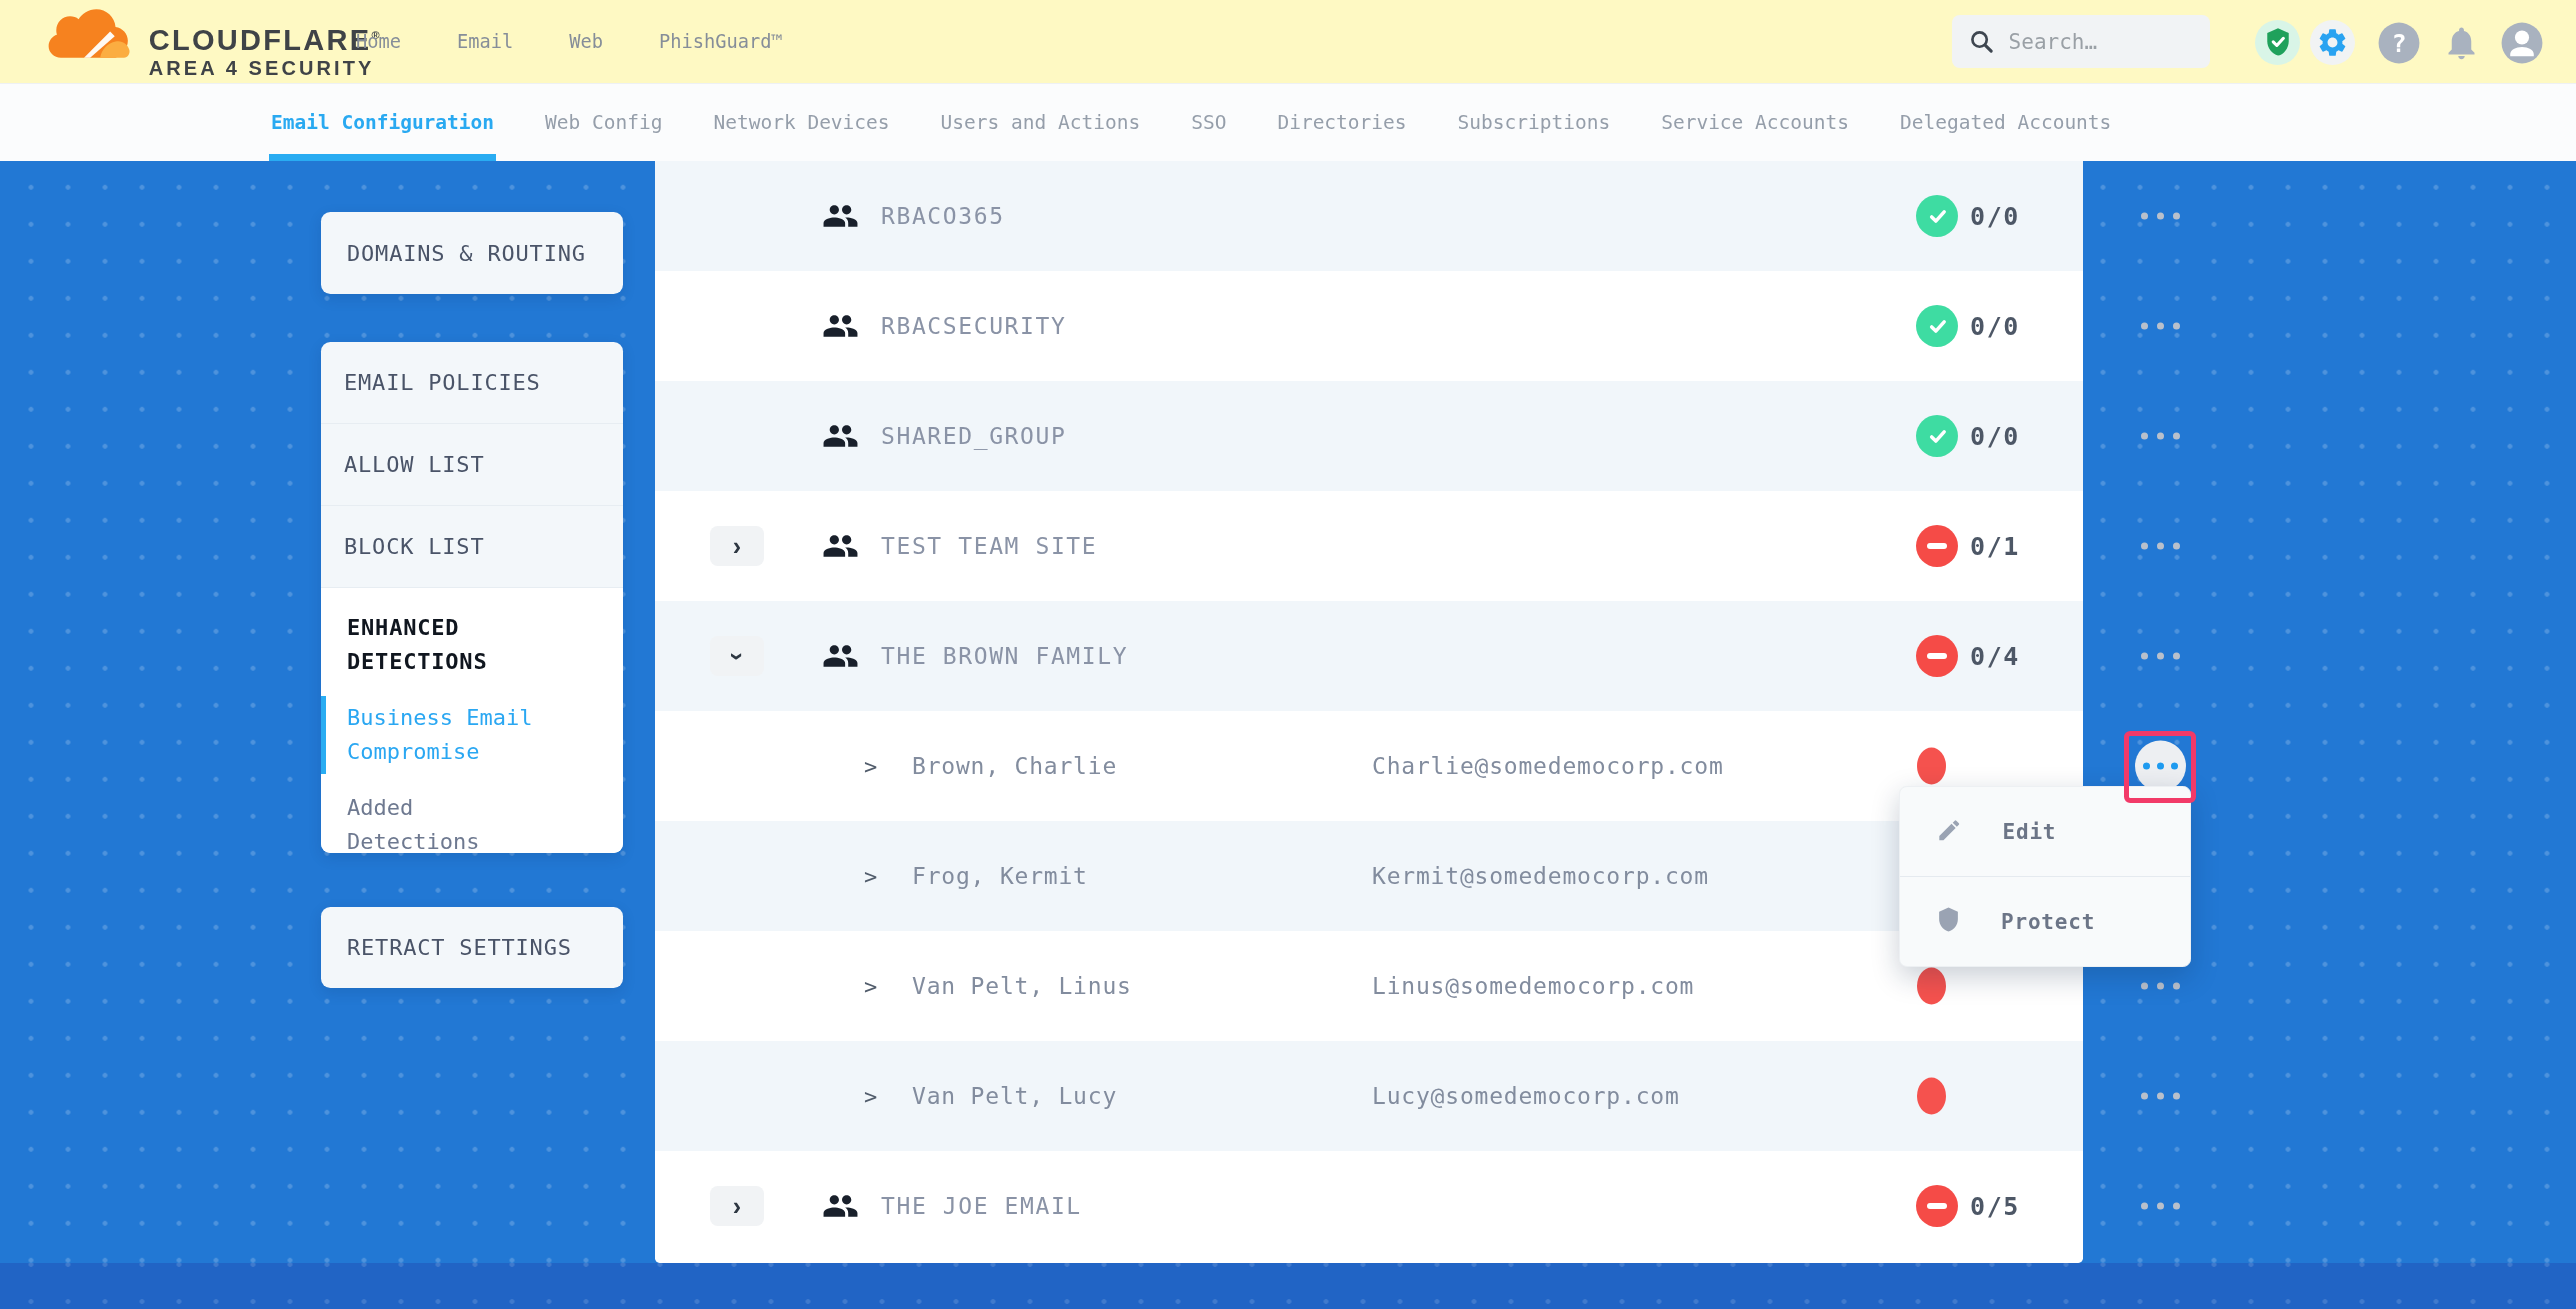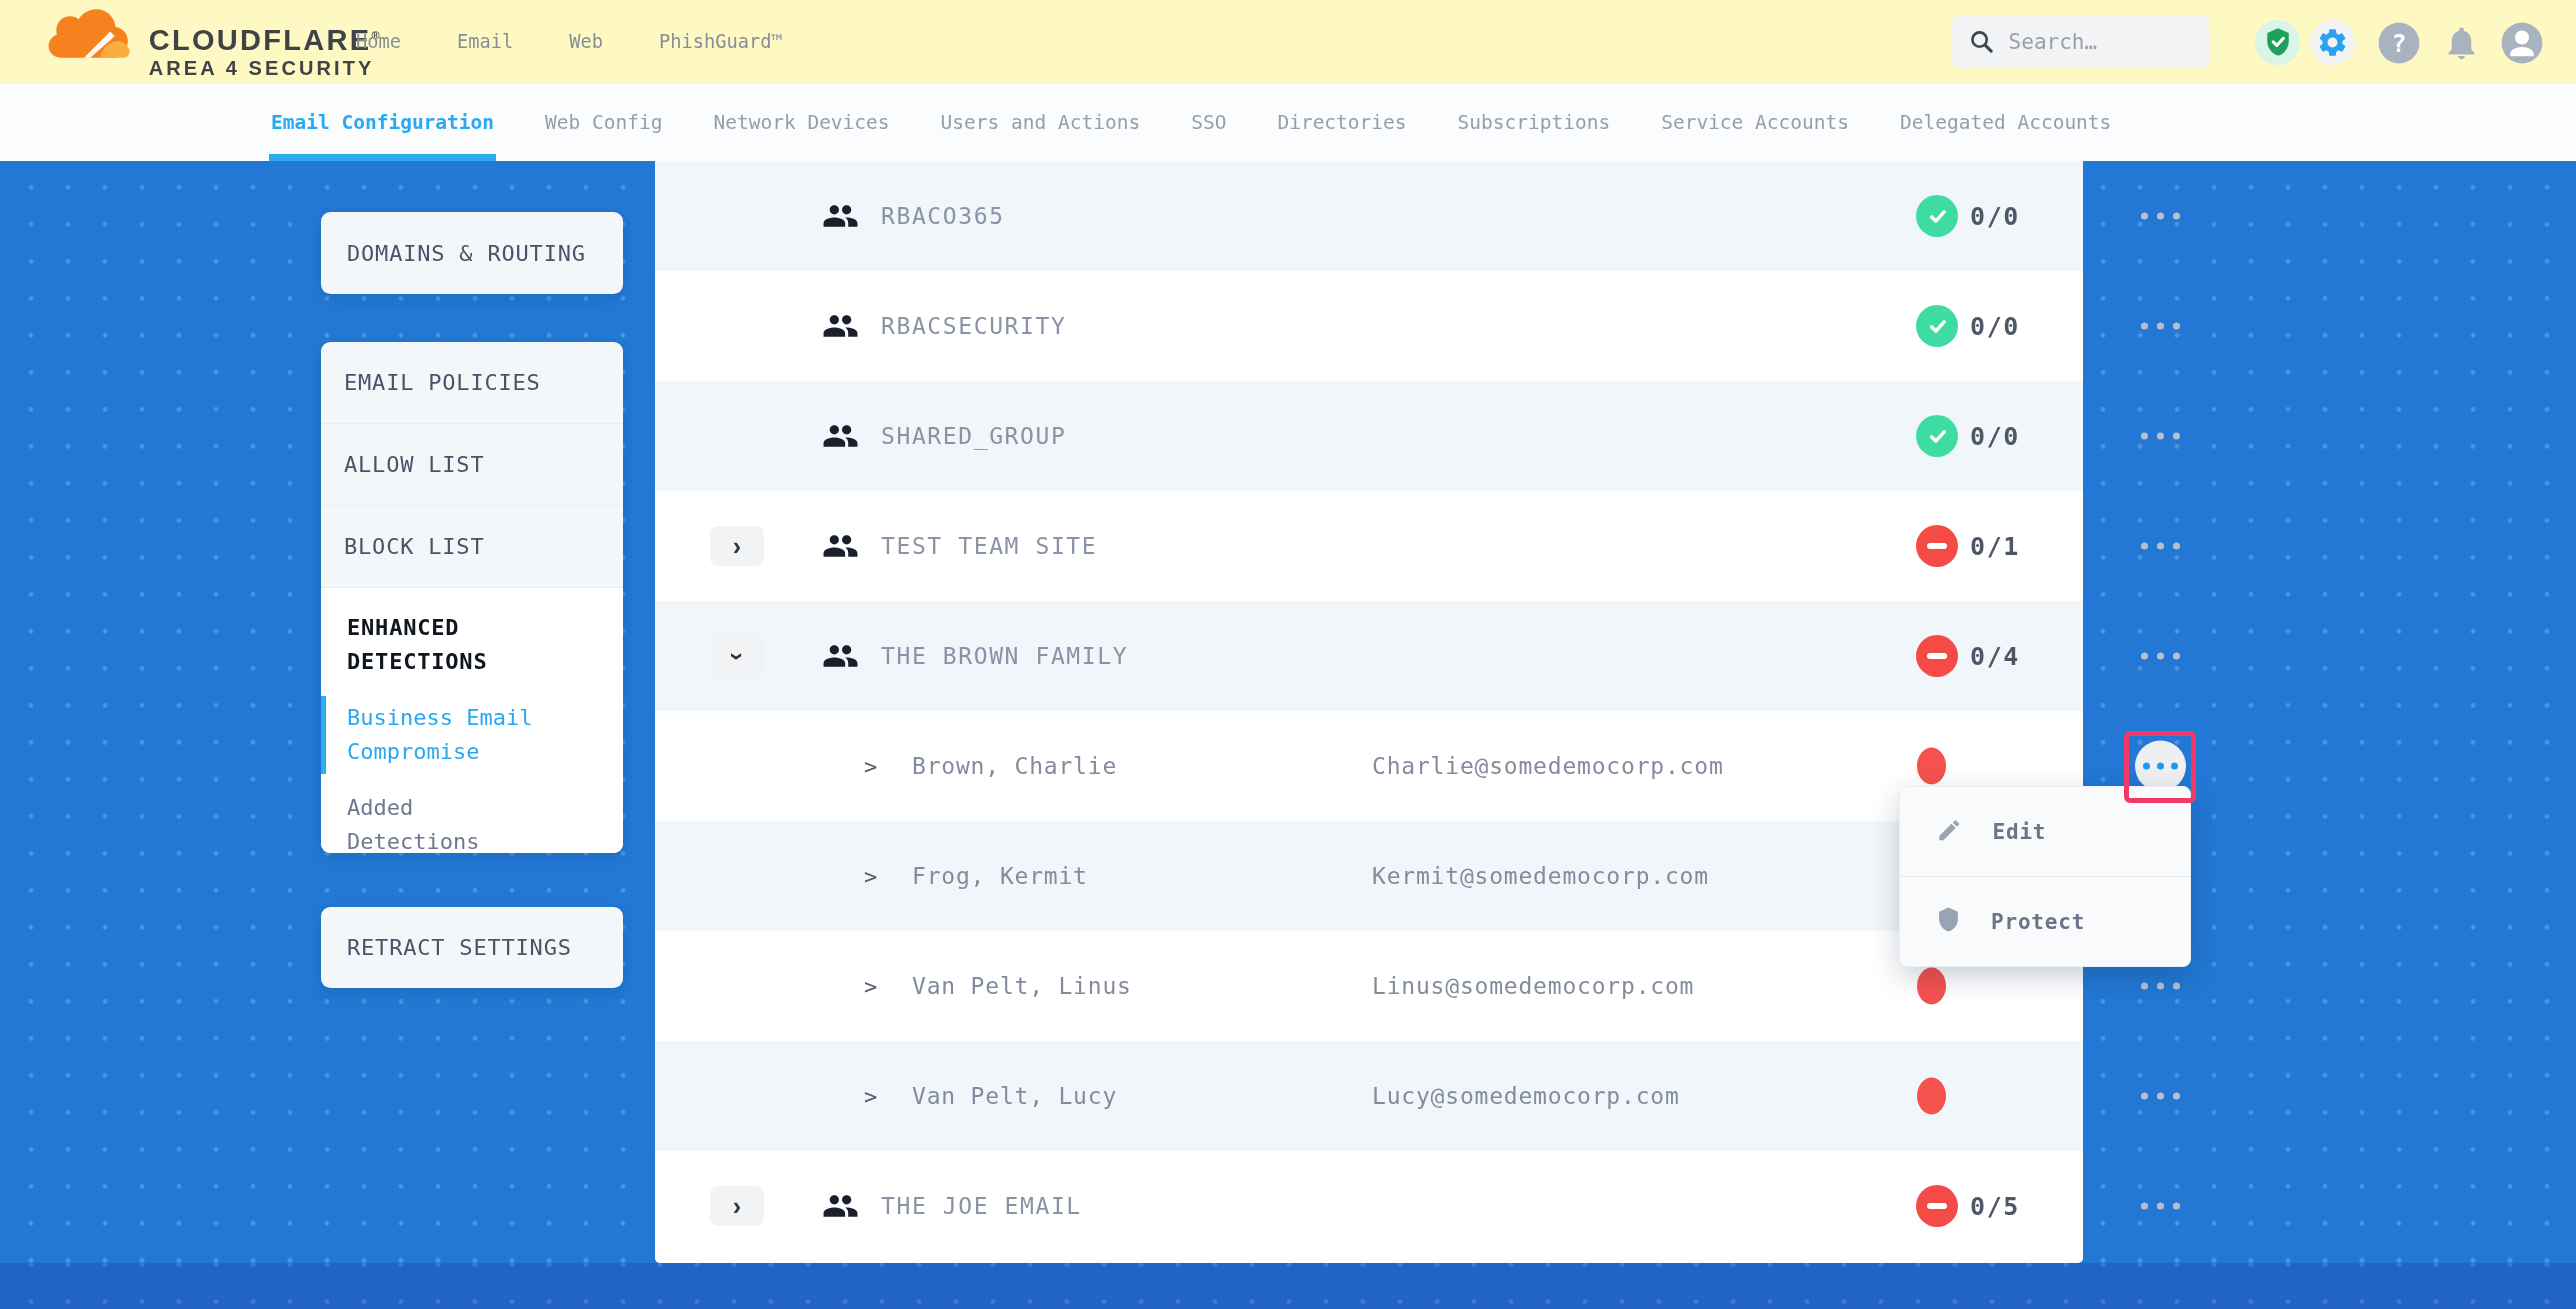--- a/index.html
+++ b/index.html
@@ -73,21 +73,21 @@
   .alert-dot{left:1262px;width:29px;height:37px;border-radius:50%;background:#F5524E;}
   .count{left:1315px;font-size:25px;font-weight:bold;color:#4D5766;letter-spacing:1.6px;}
   .dots-btn{left:1480px;width:51px;height:51px;border:none;background:transparent;border-radius:50%;
       display:flex;align-items:center;justify-content:center;gap:9.3px;cursor:pointer;}
   .dots-btn.hl{background:#EDEFF2;gap:7px;}
   .dotb{width:7px;height:7px;border-radius:50%;background:#B9C0CB;}
   .dots-btn.hl .dotb{background:#1E9BF0;}
   
   .menu{position:absolute;left:1899px;top:786px;width:290px;background:#F8FAFB;border:0.8px solid #EDF0F3;
         border-radius:7.8px;box-shadow:0 9.3px 28px rgba(15,35,70,.22);z-index:5;overflow:hidden;}
-  .menu-item{height:89px;display:flex;align-items:center;padding-left:36px;gap:30px;cursor:pointer;}
+  .menu-item{height:89px;display:flex;align-items:center;padding-left:36px;gap:40px;cursor:pointer;}
   .menu-item + .menu-item{border-top:0.8px solid #E5EAEF;}
   .menu-label{font-size:21px;font-weight:bold;color:#6C7587;letter-spacing:0.8px;}
   
   .highlight{position:absolute;left:2124px;top:731px;width:72px;height:72px;border:5.4px solid #F23A68;
         border-radius:6.2px;z-index:6;box-sizing:border-box;pointer-events:none;}
 </style>
 </head>
 <body>
 
 <div class="header">

